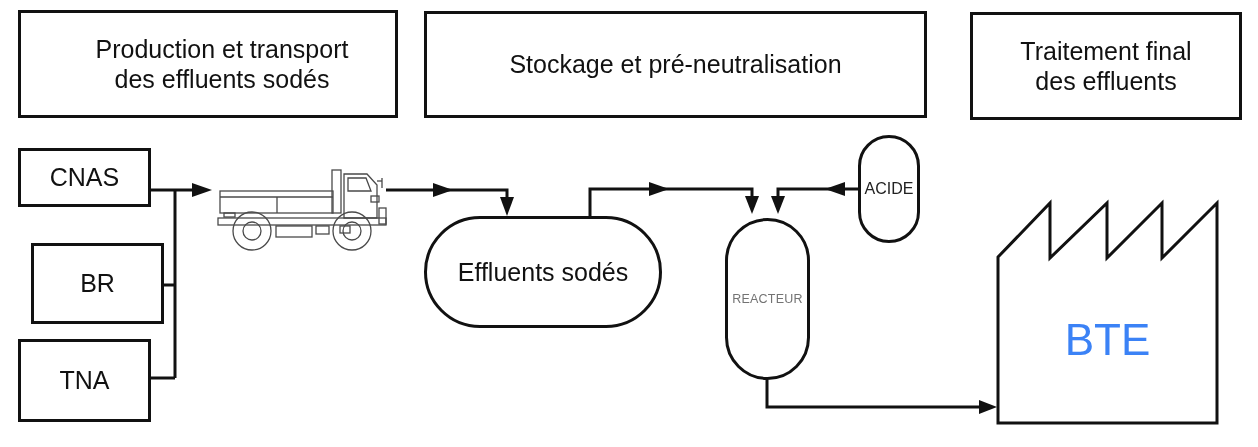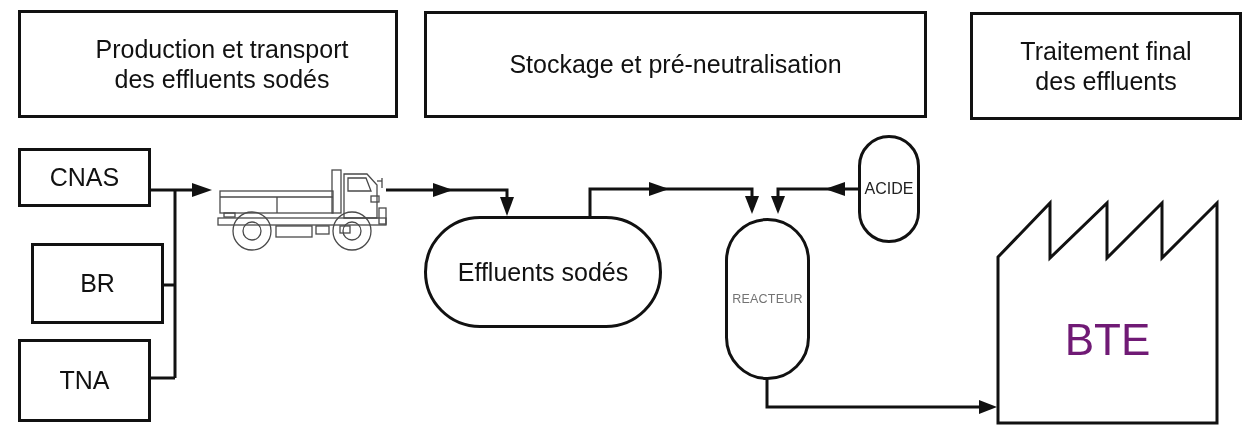--- a/index.html
+++ b/index.html
@@ -53,21 +53,21 @@
     font-size: 16px;
     white-space: nowrap;
     color: #222222;
   }
   .plant-label {
     position: absolute;
     display: flex;
     align-items: center;
     justify-content: center;
     font-size: 44px;
-    color: #701a75;
+    color: #3b82f6;
   }
   #stage-1 { left: 18px;  top: 10px; width: 380px; height: 108px; padding-left: 28px; }
   #stage-2 { left: 424px; top: 11px; width: 503px; height: 107px; }
   #stage-3 { left: 970px; top: 12px; width: 272px; height: 108px; }
   #source-cnas { left: 18px; top: 148px; width: 133px; height: 59px; }
   #source-br   { left: 18px; top: 243px; width: 133px; height: 81px; margin-left: 13px; }
   #source-tna  { left: 18px; top: 339px; width: 133px; height: 83px; }
   #tank    { left: 424px; top: 216px; width: 238px; height: 112px; }
   #reactor { left: 725px; top: 218px; width: 85px;  height: 162px; }
   #acid    { left: 858px; top: 135px; width: 62px;  height: 108px; }

